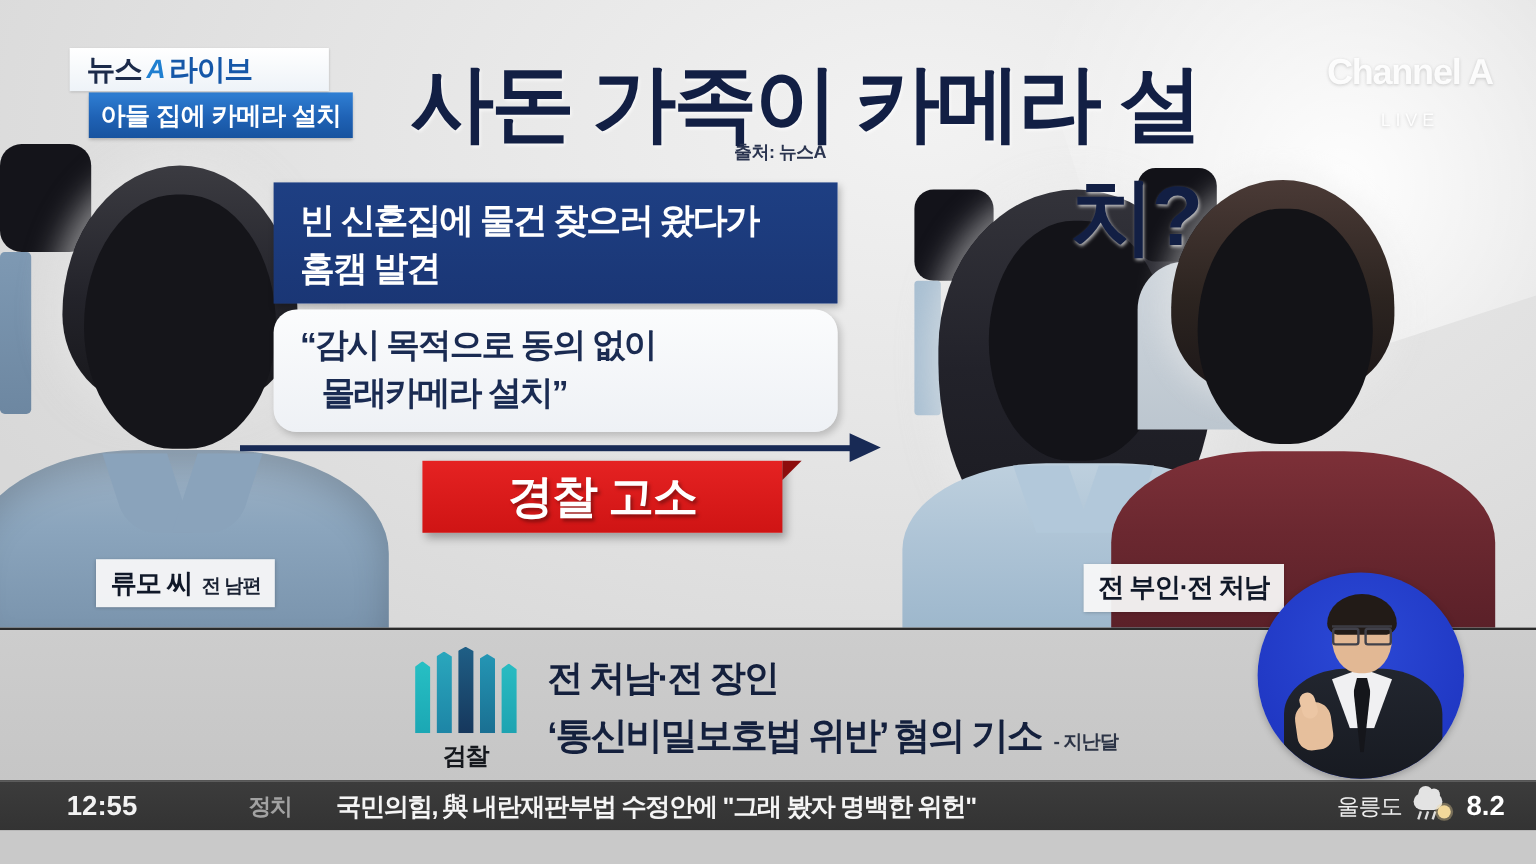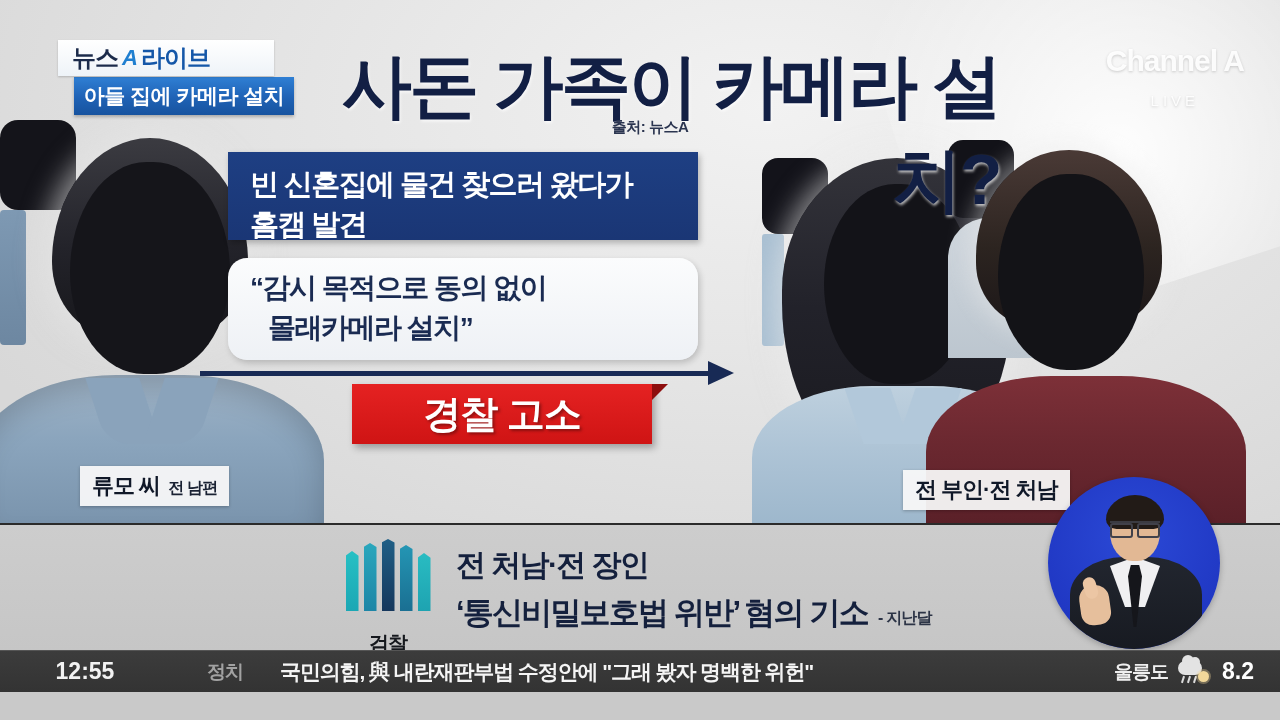--- a/index.html
+++ b/index.html
@@ -152,21 +152,21 @@
 
   #channel-mark {
     position:absolute; right:36px; top:44px; text-align:center;
     color:rgba(255,255,255,.92); text-shadow:0 1px 3px rgba(0,0,0,.18);
   }
   #channel-name { font-size:30px; font-weight:bold; letter-spacing:-1px; }
   #channel-live { font-size:15px; letter-spacing:4px; margin-top:14px; }
 
   
   #blue-box {
-    position:absolute; left:228px; top:152px; width:470px; height:88px;
+    position:absolute; left:228px; top:152px; width:470px; height:101px;
     background:linear-gradient(180deg,#1e3f83 0%,#1a3675 100%);
     padding:12px 0 0 22px;
     box-shadow:2px 3px 6px rgba(0,0,0,.25);
   }
   #blue-box div {
     color:#fff; font-size:29px; font-weight:bold; letter-spacing:-1.6px; line-height:1.38;
   }
   
   #quote-box {
     position:absolute; left:228px; top:258px; width:470px; height:102px;
@@ -227,21 +227,21 @@
   #pros-logo { position:absolute; left:340px; top:16px; width:96px; height:100px; }
   #pros-bars { display:flex; align-items:flex-end; gap:5px; height:70px; justify-content:center; }
   .bar { width:13px; border-radius:2px 2px 0 0; }
   .bar.b1 { height:60px; background:linear-gradient(180deg,#27c0c4,#1ba7b4); clip-path:polygon(0 8%,50% 0,100% 8%,100% 100%,0 100%); }
   .bar.b2 { height:68px; background:linear-gradient(180deg,#2aa7bd,#1d85a6); clip-path:polygon(0 6%,50% 0,100% 6%,100% 100%,0 100%); }
   .bar.b3 { height:72px; background:linear-gradient(180deg,#1f5f86,#16375c); clip-path:polygon(0 5%,50% 0,100% 5%,100% 100%,0 100%); }
   .bar.b4 { height:66px; background:linear-gradient(180deg,#2496b4,#1a6f92); clip-path:polygon(0 6%,50% 0,100% 6%,100% 100%,0 100%); }
   .bar.b5 { height:58px; background:linear-gradient(180deg,#29bcc2,#1ea3b1); clip-path:polygon(0 8%,50% 0,100% 8%,100% 100%,0 100%); }
   #pros-label {
     text-align:center; font-size:20px; font-weight:bold; color:#15181d;
-    letter-spacing:-1px; margin-top:19px;
+    letter-spacing:-1px; margin-top:6px;
   }
   #lt-text { position:absolute; left:456px; top:20px; }
   #lt-line1 {
     font-size:30px; font-weight:bold; color:#14203d; letter-spacing:-1.6px;
   }
   #lt-line2-wrap { display:flex; align-items:baseline; gap:10px; margin-top:6px; }
   #lt-line2 {
     font-size:31px; font-weight:bold; color:#14203d; letter-spacing:-1.8px;
   }
   #lt-note { font-size:16px; font-weight:bold; color:#2c3446; letter-spacing:-0.8px; }
@@ -309,21 +309,21 @@
     width:110px; text-align:center; color:#a2a2a2;
     font-size:19px; font-weight:bold; letter-spacing:-1px;
   }
   #tk-headline {
     flex:1; color:#f5f5f5; font-size:21px; font-weight:bold; letter-spacing:-1.1px;
     white-space:nowrap; overflow:hidden;
   }
   #tk-weather {
     display:flex; align-items:center; gap:10px; padding-right:26px;
   }
-  #tk-region { color:#efefef; font-size:19px; font-weight:bold; letter-spacing:-1px; }
+  #tk-region { color:#efefef; font-size:19px; font-weight:normal; letter-spacing:-1px; }
   #tk-temp { color:#ffffff; font-size:23px; font-weight:bold; }
   #wx-icon { width:34px; height:26px; position:relative; }
   #wx-cloud {
     position:absolute; left:0; top:2px; width:24px; height:14px;
     background:#e3e3e3; border-radius:10px;
   }
   #wx-cloud:before {
     content:""; position:absolute; left:4px; top:-6px; width:12px; height:12px;
     background:#e3e3e3; border-radius:50%;
   }

